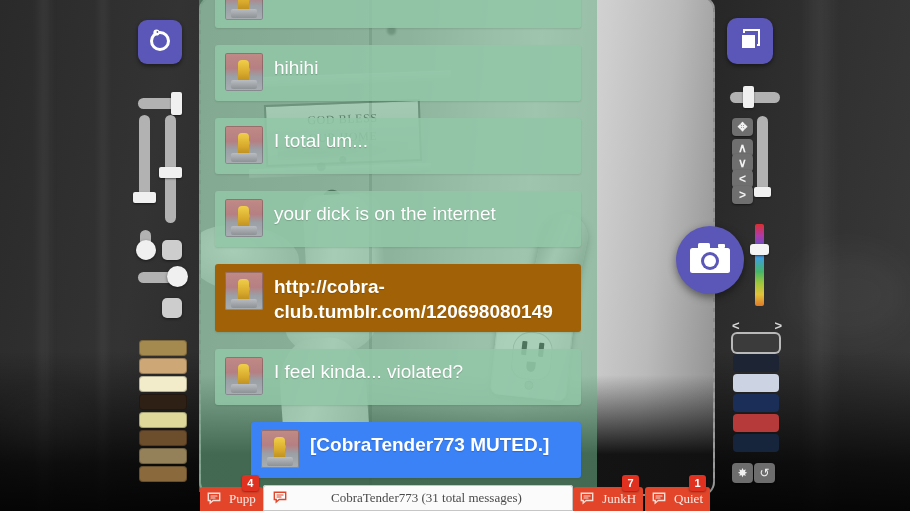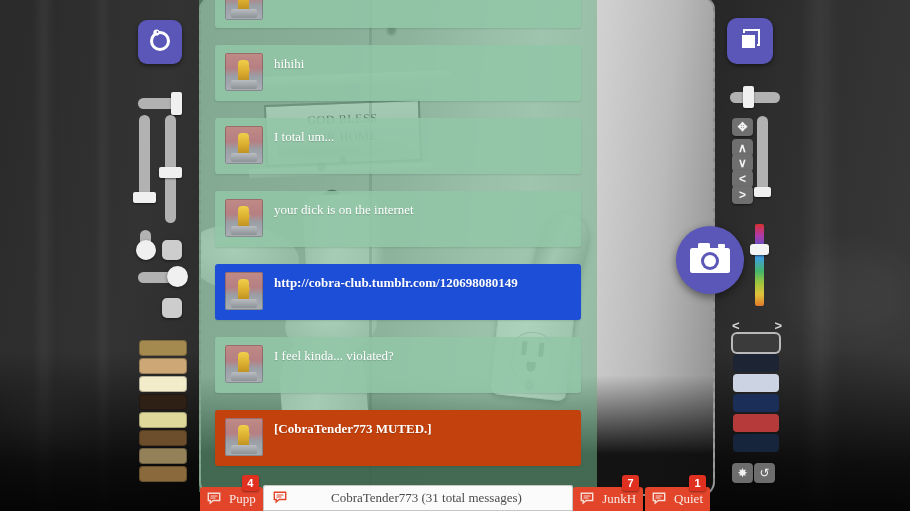--- a/index.html
+++ b/index.html
@@ -190,22 +190,22 @@
     display: flex;
     align-items: flex-start;
     gap: 11px;
     margin-bottom: 17px;
     padding: 8px 10px;
     min-height: 56px;
     border-radius: 3px;
     background: rgba(146, 198, 166, .86);
     box-shadow: 0 1px 2px rgba(0,0,0,.10);
   }
-  .msg.link  { background: #1d4ed8; }
-  .msg.muted { background: #c2410c; }
+  .msg.link  { background: #a16207; }
+  .msg.muted { background: #3b82f6; margin-left: 36px; }
 
   .avatar {
     flex: 0 0 auto;
     width: 38px; height: 38px;
     border-radius: 2px;
     background:
       radial-gradient(circle at 50% 44%, #e8c23a 0 5px, transparent 6px),
       linear-gradient(180deg, #c08a86 0%, #b67f82 40%, #9aa0a6 62%, #a9aeb3 100%);
     box-shadow: inset 0 0 0 1px rgba(0,0,0,.2);
     position: relative;
@@ -219,22 +219,22 @@
   }
   .avatar::after {
     content: '';
     position: absolute; left: 6px; bottom: 2px; right: 6px; height: 9px;
     background: linear-gradient(180deg, #b9bdc1, #8d9297);
     border-radius: 2px;
   }
   .msg-text {
     flex: 1 1 auto;
     color: #ffffff;
-    font-family: Liberation Serif, serif;
-    font-size: 13px;
+    font-family: Liberation Sans, sans-serif;
+    font-size: 19px;
     line-height: 1.32;
     padding-top: 2px;
     word-break: break-word;
     text-shadow: 0 1px 1px rgba(0,0,0,.18);
   }
   .msg.link .msg-text, .msg.muted .msg-text { font-weight: 700; }
   .msg.first { min-height: 34px; margin-bottom: 17px; }
 
   
   .left-panel {

